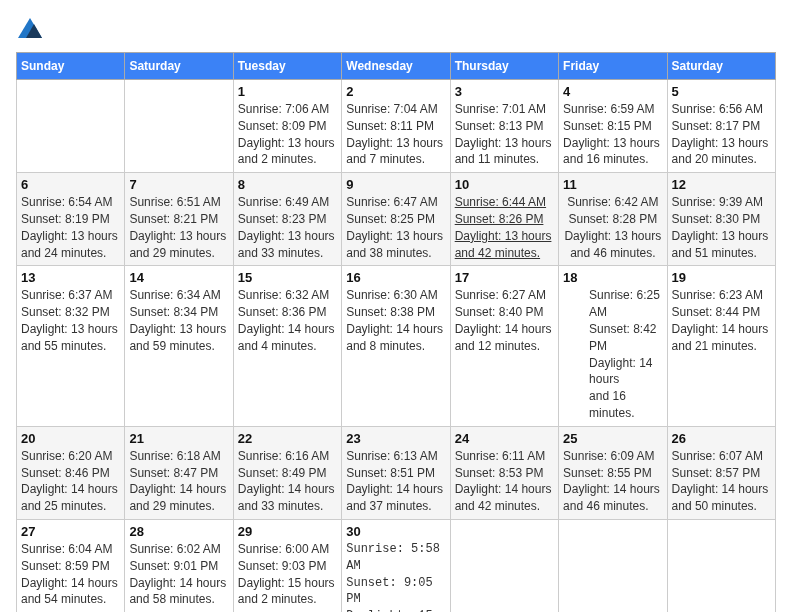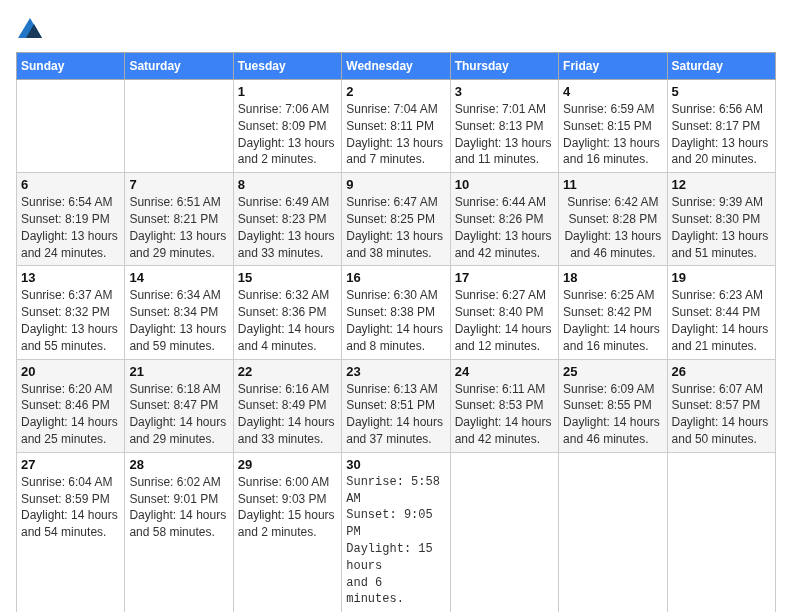--- a/index.html
+++ b/index.html
@@ -180,21 +180,21 @@
         </td>
         <td>
           <div class="day-num">9</div>
           <div class="day-info" style="white-space: pre-line;">Sunrise: 6:47 AM
 Sunset: 8:25 PM
 Daylight: 13 hours
 and 38 minutes.</div>
         </td>
         <td>
           <div class="day-num">10</div>
-          <div class="day-info" style="white-space: pre-line;">Sunrise: 6:44 AM
+          <div class="day-info" style="white-space: pre-line; text-decoration: underline;">Sunrise: 6:44 AM
 Sunset: 8:26 PM
 Daylight: 13 hours
 and 42 minutes.</div>
         </td>
         <td>
           <div class="day-num">11</div>
           <div class="day-info" style="white-space: pre-line; text-align: center;">Sunrise: 6:42 AM
 Sunset: 8:28 PM
 Daylight: 13 hours
 and 46 minutes.</div>
@@ -238,21 +238,21 @@
         </td>
         <td>
           <div class="day-num">17</div>
           <div class="day-info" style="white-space: pre-line;">Sunrise: 6:27 AM
 Sunset: 8:40 PM
 Daylight: 14 hours
 and 12 minutes.</div>
         </td>
         <td>
           <div class="day-num">18</div>
-          <div class="day-info" style="white-space: pre-line;">Sunrise: 6:25 AM
+          <div class="day-info" style="white-space: pre-line; margin-left: 26px;">Sunrise: 6:25 AM
 Sunset: 8:42 PM
 Daylight: 14 hours
 and 16 minutes.</div>
         </td>
         <td>
           <div class="day-num">19</div>
           <div class="day-info" style="white-space: pre-line;">Sunrise: 6:23 AM
 Sunset: 8:44 PM
 Daylight: 14 hours
 and 21 minutes.</div>

